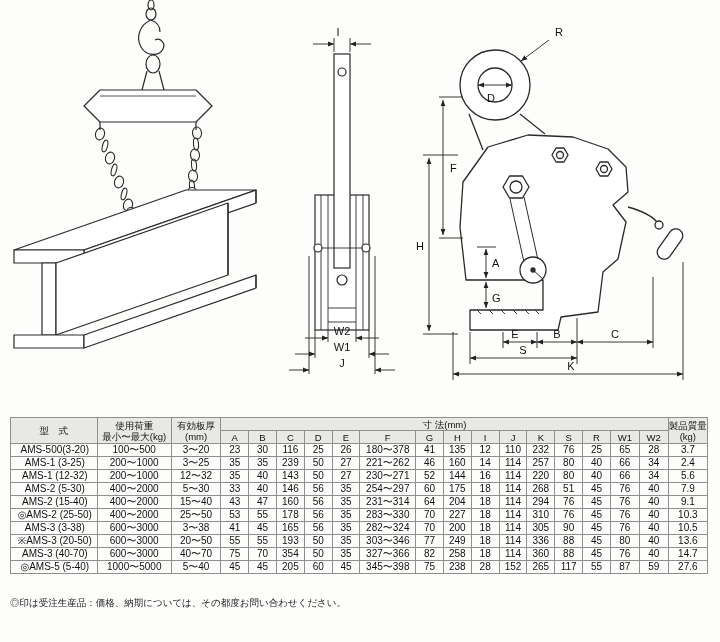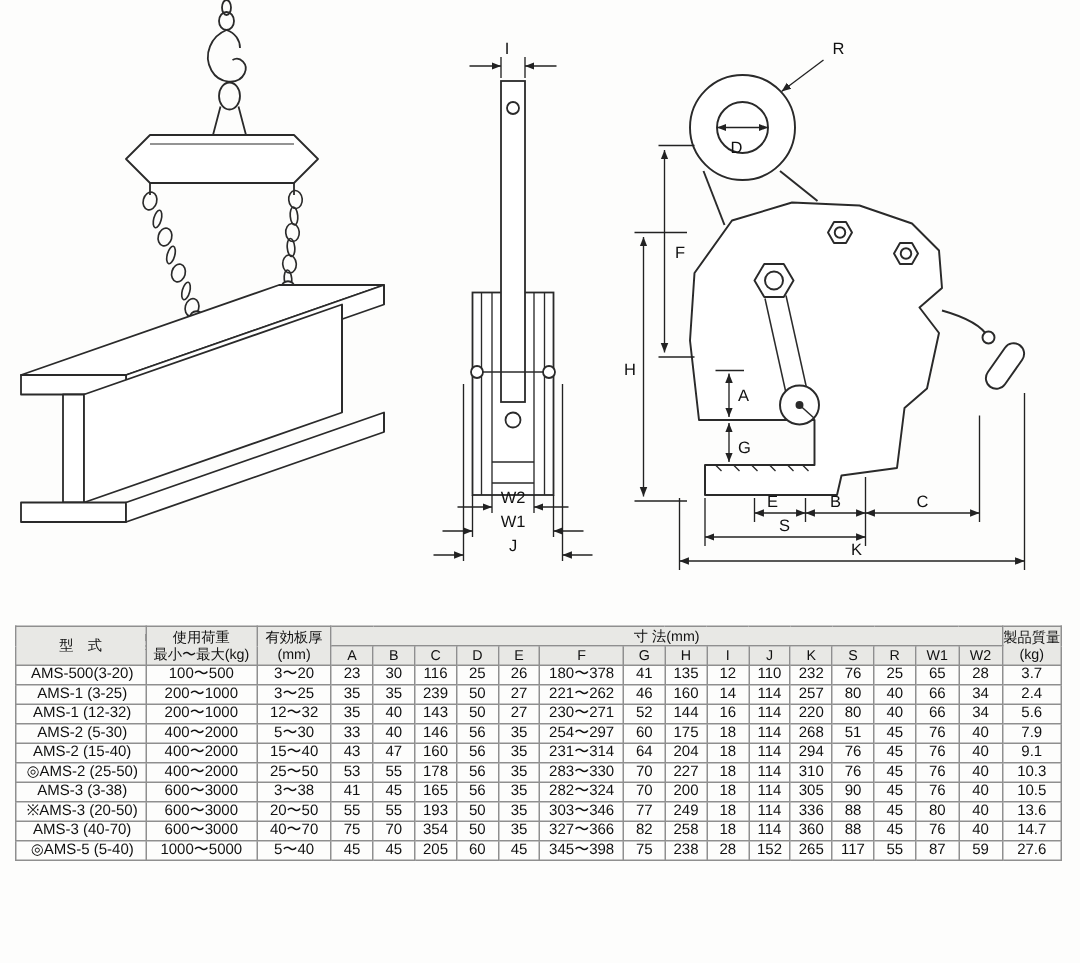--- a/index.html
+++ b/index.html
@@ -483,15 +483,16 @@
             <td>55</td>
             <td>87</td>
             <td>59</td>
             <td>27.6</td>
           </tr>
         </tbody>
     </table>
   </div>
 
   <div class="notes">
+    <div>◎印は受注生産品：価格、納期については、その都度お問い合わせください。</div>
   </div>
 
 </div>
 
 </body></html>

